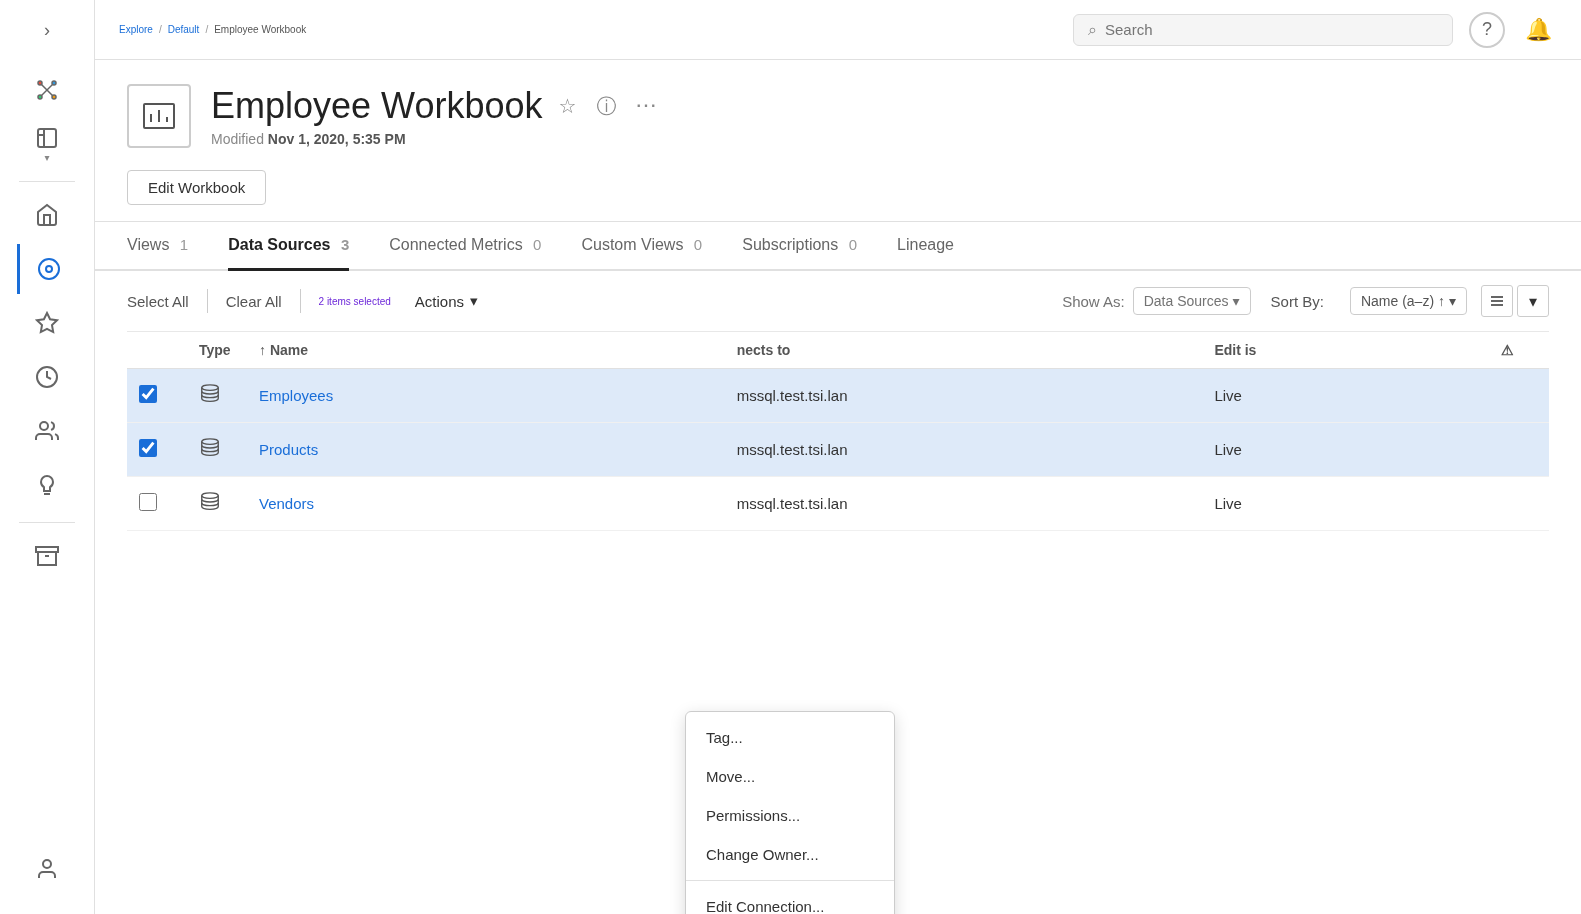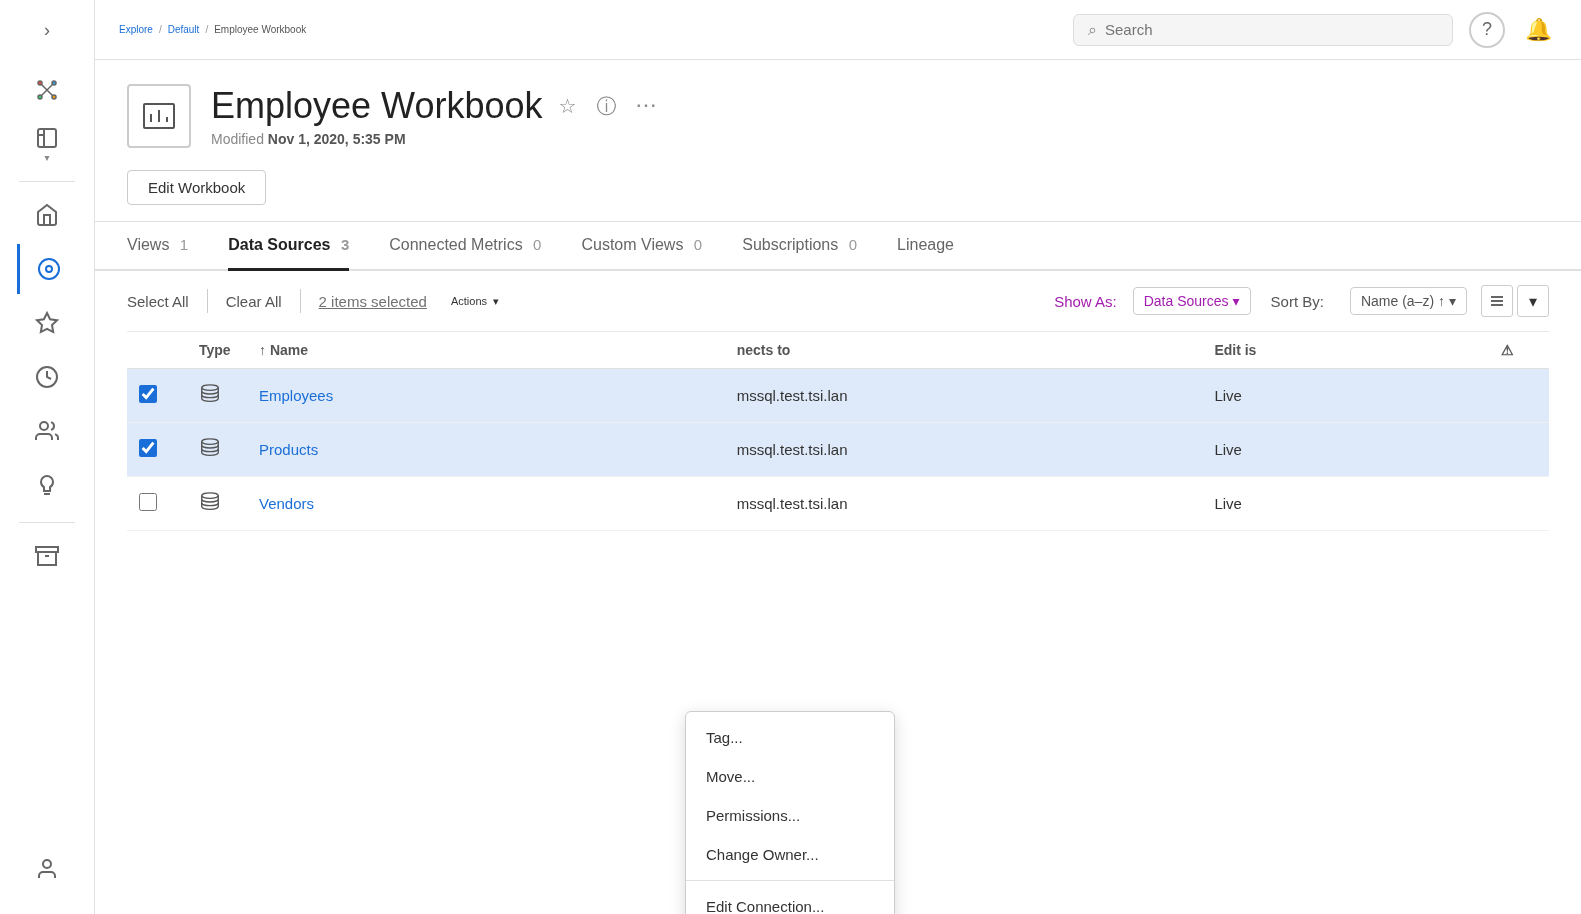--- a/index.html
+++ b/index.html
@@ -51,23 +51,23 @@
     .tab.active { color: #222; font-weight: 700; border-bottom: 3px solid #222; }
     .tab-count { font-size: 15px; color: #999; margin-left: 6px; }
 
     
     .table-area { flex: 1; padding: 0 32px; overflow: auto; position: relative; }
 
     
     .toolbar { display: flex; align-items: center; padding: 14px 0; gap: 0; border-bottom: 1px solid #e8e8e8; }
     .toolbar-btn { font-size: 15px; color: #555; background: none; border: none; cursor: pointer; padding: 4px 0; font-weight: 500; }
     .toolbar-divider { width: 1px; height: 24px; background: #ccc; margin: 0 18px; }
-    .selected-count { font-size: 15px; color: #737373; text-decoration: underline; }
-    .actions-btn { display: flex; align-items: center; gap: 6px; font-size: 11px; color: #333; background: none; border: none; cursor: pointer; padding: 6px 12px; border-radius: 4px; font-weight: 500; margin-left: 12px; }
-    .show-as-group { display: flex; align-items: center; gap: 16px; font-size: 15px; color: #a21caf; margin-left: auto; text-align: center; }
+    .selected-count { font-size: 10px; color: #6d28d9; }
+    .actions-btn { display: flex; align-items: flex-end; gap: 6px; font-size: 15px; color: #333; background: none; border: none; cursor: pointer; padding: 6px 12px; border-radius: 4px; font-weight: 500; margin-left: 12px; }
+    .show-as-group { display: flex; align-items: center; gap: 8px; font-size: 15px; color: #737373; margin-left: auto; text-align: center; }
     .dropdown-select { display: flex; align-items: center; gap: 4px; border: 1px solid #ccc; border-radius: 4px; padding: 5px 10px; cursor: pointer; background: #fff; font-size: 14px; }
     .sort-group { display: flex; align-items: center; gap: 26px; font-size: 15px; color: #555; margin-left: 20px; }
     .view-toggle { display: flex; align-items: center; gap: 4px; margin-left: 14px; }
     .view-btn { width: 32px; height: 32px; display: flex; align-items: center; justify-content: center; border: 1px solid #ccc; cursor: pointer; border-radius: 3px; font-size: 16px; }
 
     
     .data-table { width: 100%; border-collapse: collapse; margin-top: 0; }
     .data-table th { text-align: left; font-size: 14px; font-weight: 600; color: #555; padding: 10px 12px; border-bottom: 1px solid #e0e0e0; }
     .data-table td { padding: 14px 12px; border-bottom: 1px solid #f0f0f0; font-size: 15px; color: #333; }
     .data-table tr.selected { background: #deeaf9; }

